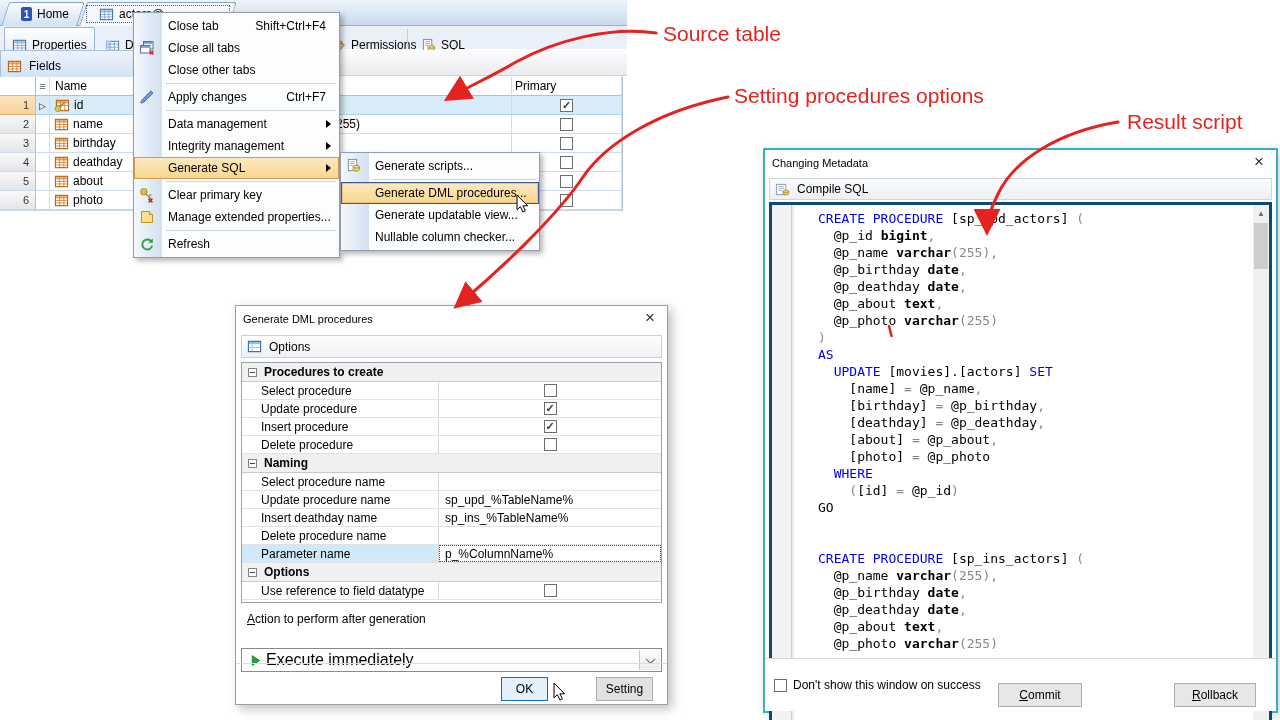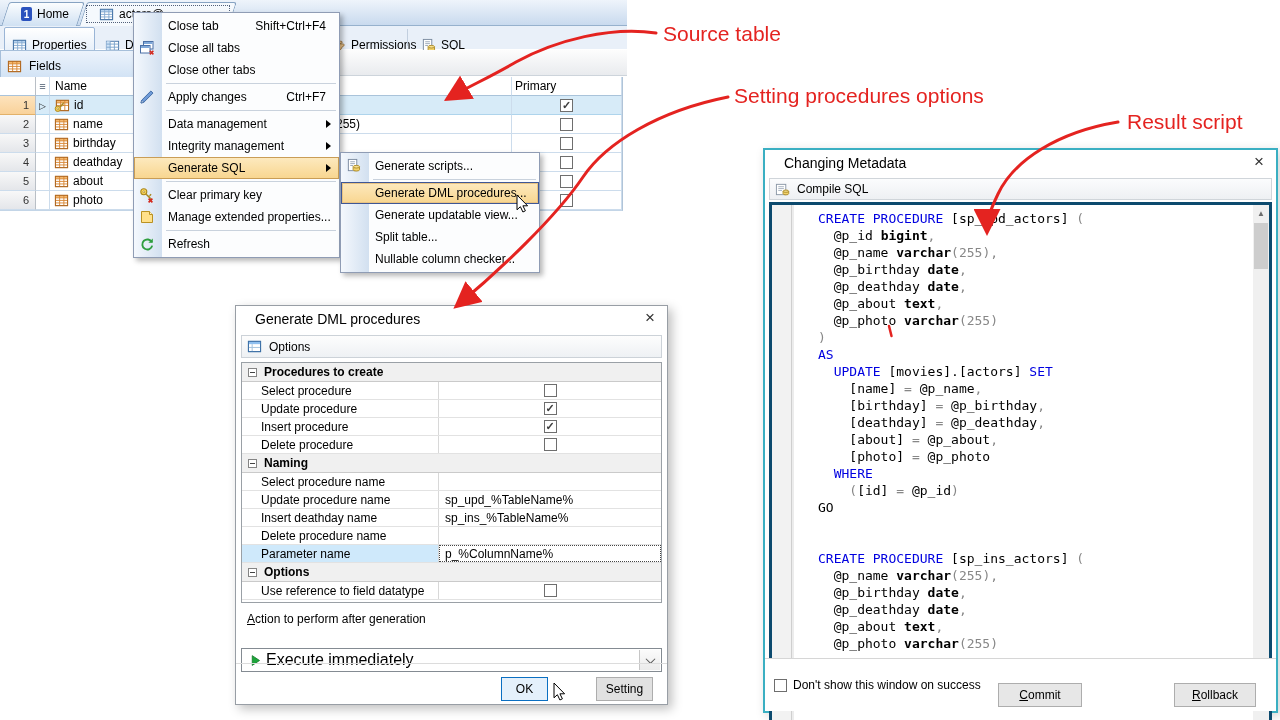--- a/index.html
+++ b/index.html
@@ -70,21 +70,21 @@
     border-left:5px solid #000; border-top:4px solid transparent; border-bottom:4px solid transparent; }
   .menu-item.hl { background:linear-gradient(#fdeac0,#f8d58e); box-shadow:inset 0 0 0 1px #c99d56; }
   .menu-item.hl2 { background:linear-gradient(#fdeac0,#f8d58e);
     box-shadow:inset 0 0 0 1px #3f5795, inset 0 0 0 2px #e8c382; }
   .menu-sep { height:1px; background:#c9d2dd; margin:2px 3px 2px 32px; }
 
   
   #dml-dialog { left:235px; top:305px; width:433px; height:400px; background:#fff;
     border:1px solid #989ea5; box-shadow:4px 4px 10px rgba(0,0,0,.25); z-index:20; }
   .titlebar { position:absolute; left:0; top:0; right:0; height:26px; background:#fff;
-    display:flex; align-items:center; padding-left:19px; font-size:14px; color:#000; }
+    display:flex; align-items:center; padding-left:7px; font-size:11px; color:#000; }
   .close-btn { position:absolute; right:0; top:0; width:34px; height:26px; display:flex;
     align-items:center; justify-content:center; font-size:17px; color:#333; }
   .close-btn::after { content:"×"; margin-top:-2px; }
   .dlg-toolbar { position:absolute; left:5px; top:29px; right:5px; height:23px;
     border:1px solid #ccd2d8; background:linear-gradient(#fdfdfd,#eef1f4);
     display:flex; align-items:center; gap:7px; padding:0 5px; font-size:12px; }
   #opt-box { position:absolute; left:5px; top:56px; right:5px; height:241px;
     border:1px solid #9aa0a6; background:#fff; overflow:hidden; }
   .grp-header { height:19px; background:#f0f0f0; border-bottom:1px solid #cacaca;
     display:flex; align-items:center; gap:7px; padding-left:6px; font-size:12px; font-weight:bold; }
@@ -583,23 +583,20 @@
         <span>Generate scripts...</span>
       </div>
       <div class="menu-sep"></div>
       <div class="menu-item hl2">
         <span>Generate DML procedures...</span>
       </div>
       <div class="menu-item">
         <span>Generate updatable view...</span>
       </div>
       <div class="menu-item">
-        <span>Split table...</span>
-      </div>
-      <div class="menu-item">
         <span>Nullable column checker...</span>
       </div>
     </div>
 
   <svg class="abs" id="anno-svg" width="1280" height="720">
     <defs>
       <marker id="ah" markerWidth="10" markerHeight="9" refX="7" refY="4.5" orient="auto">
         <path d="M0 0 L9 4.5 L0 9 z" fill="#e42320"></path>
       </marker>
     </defs>

